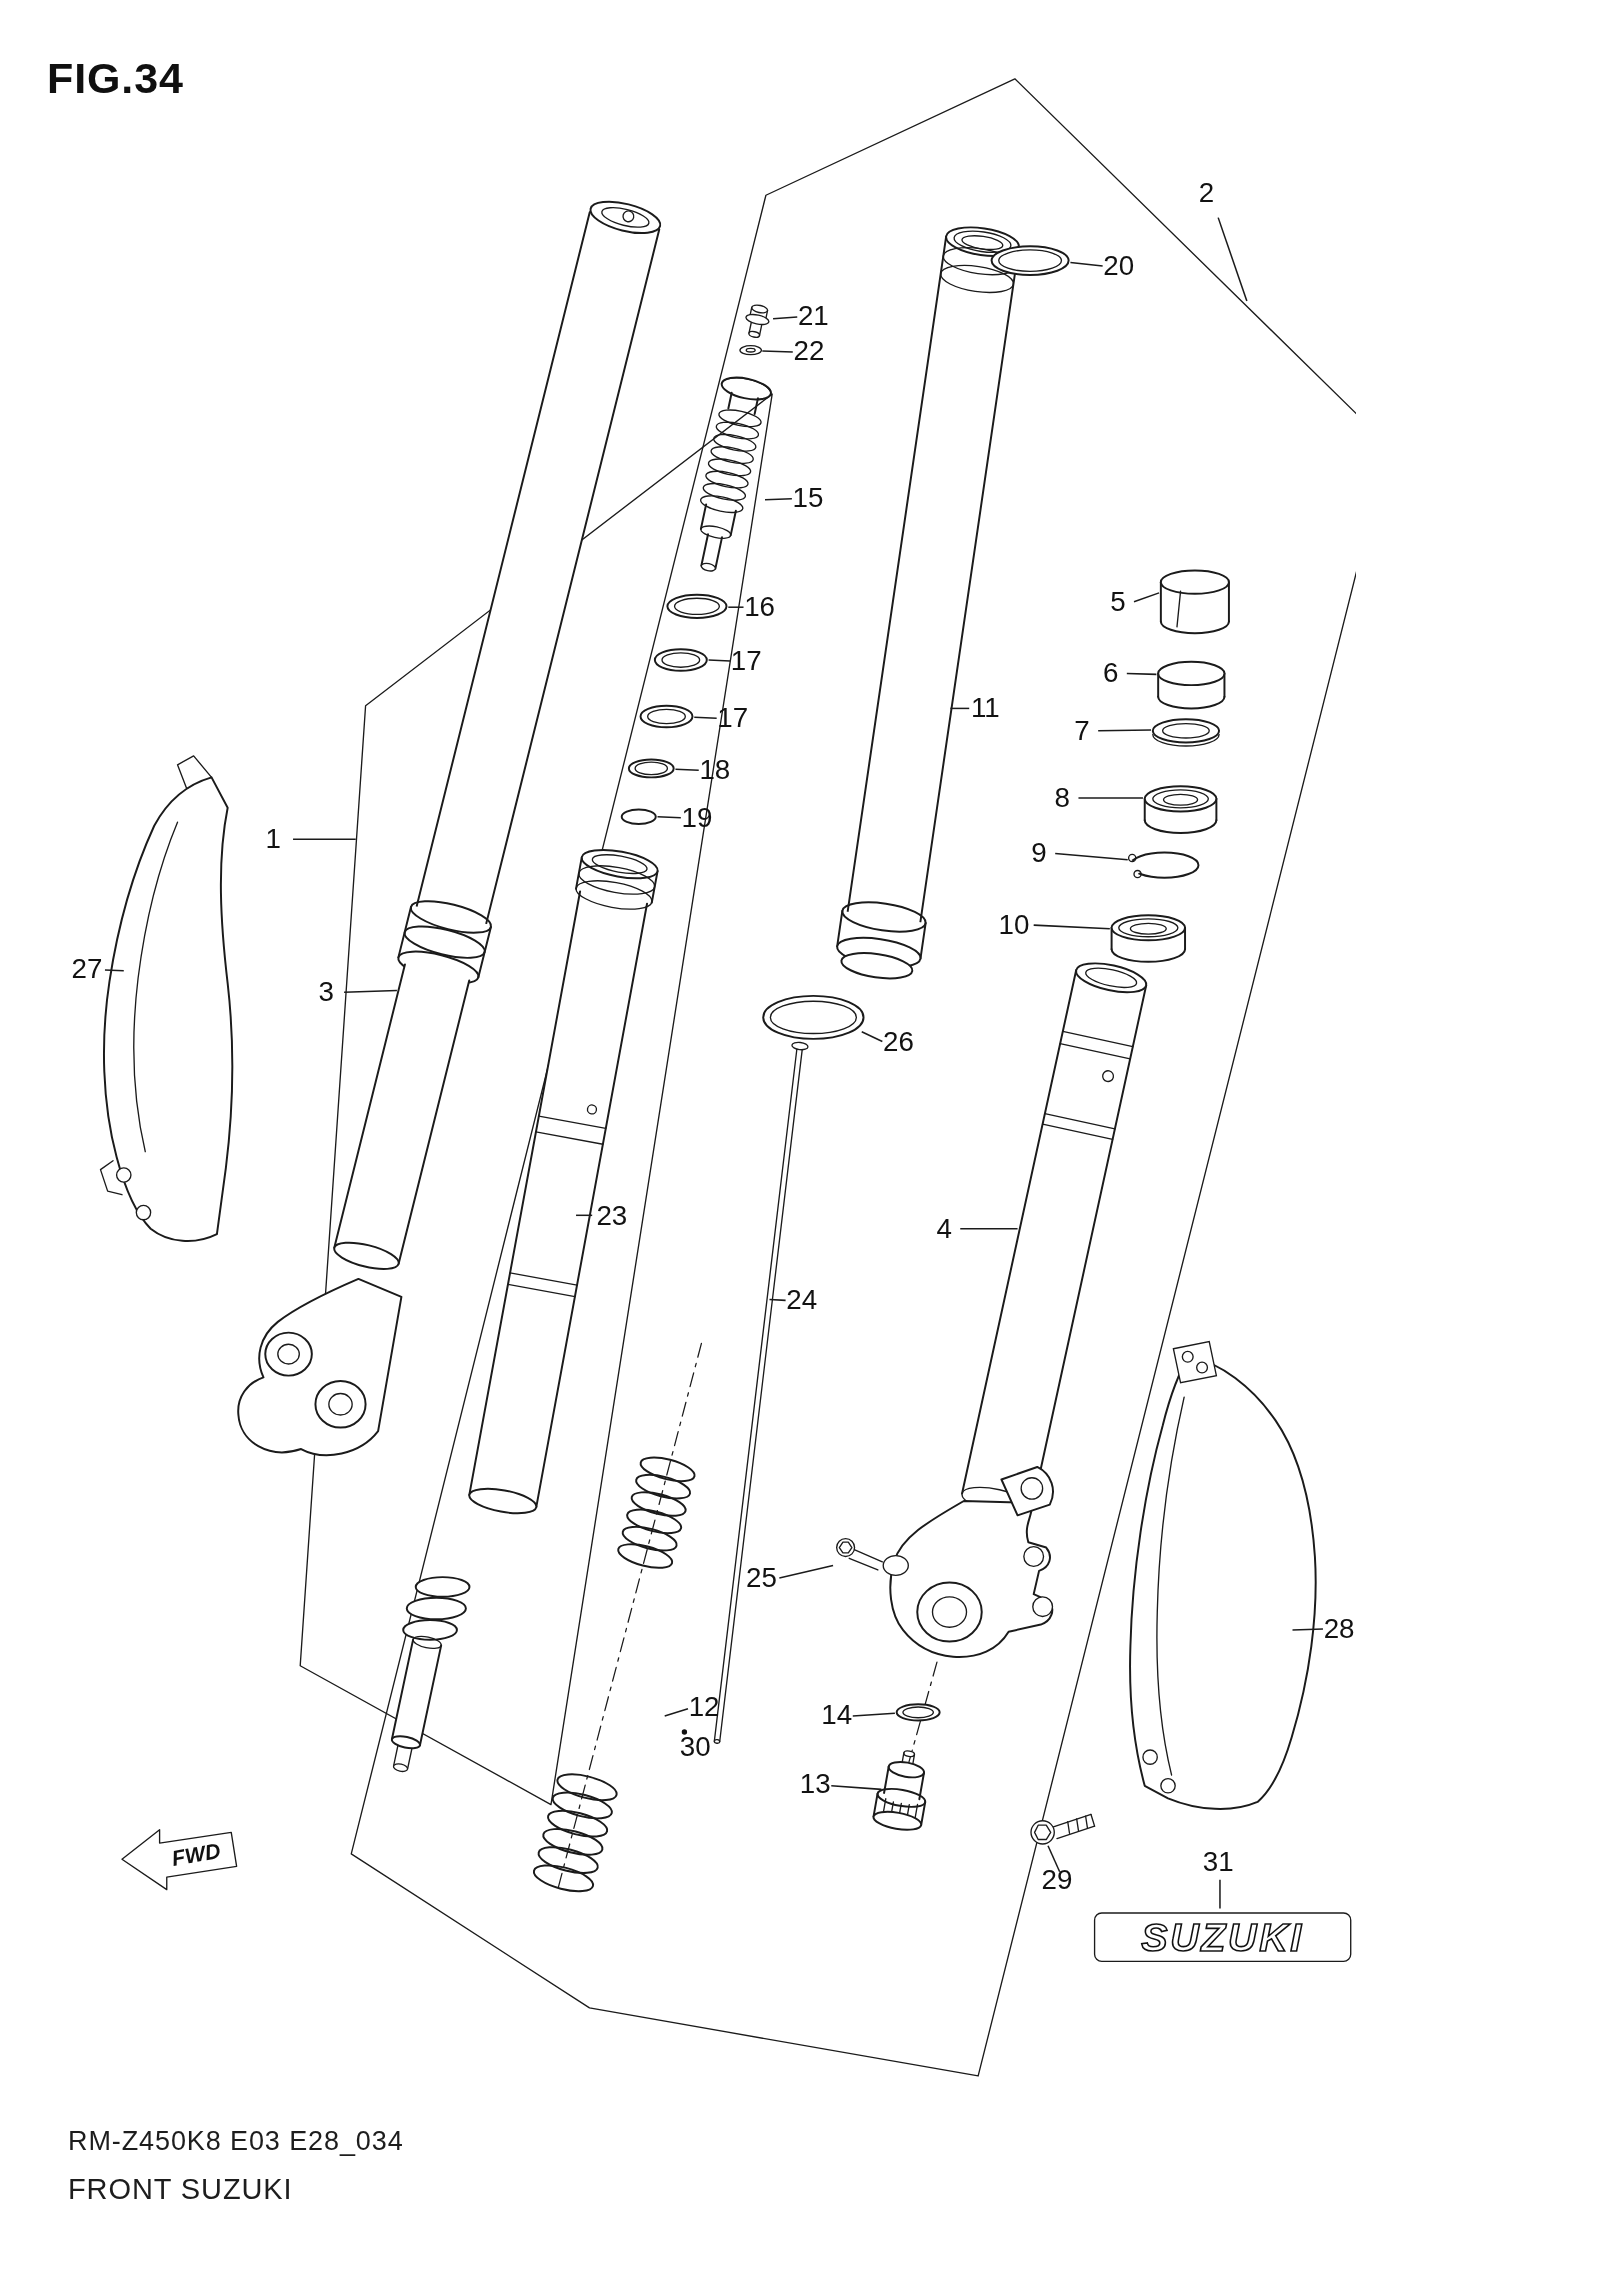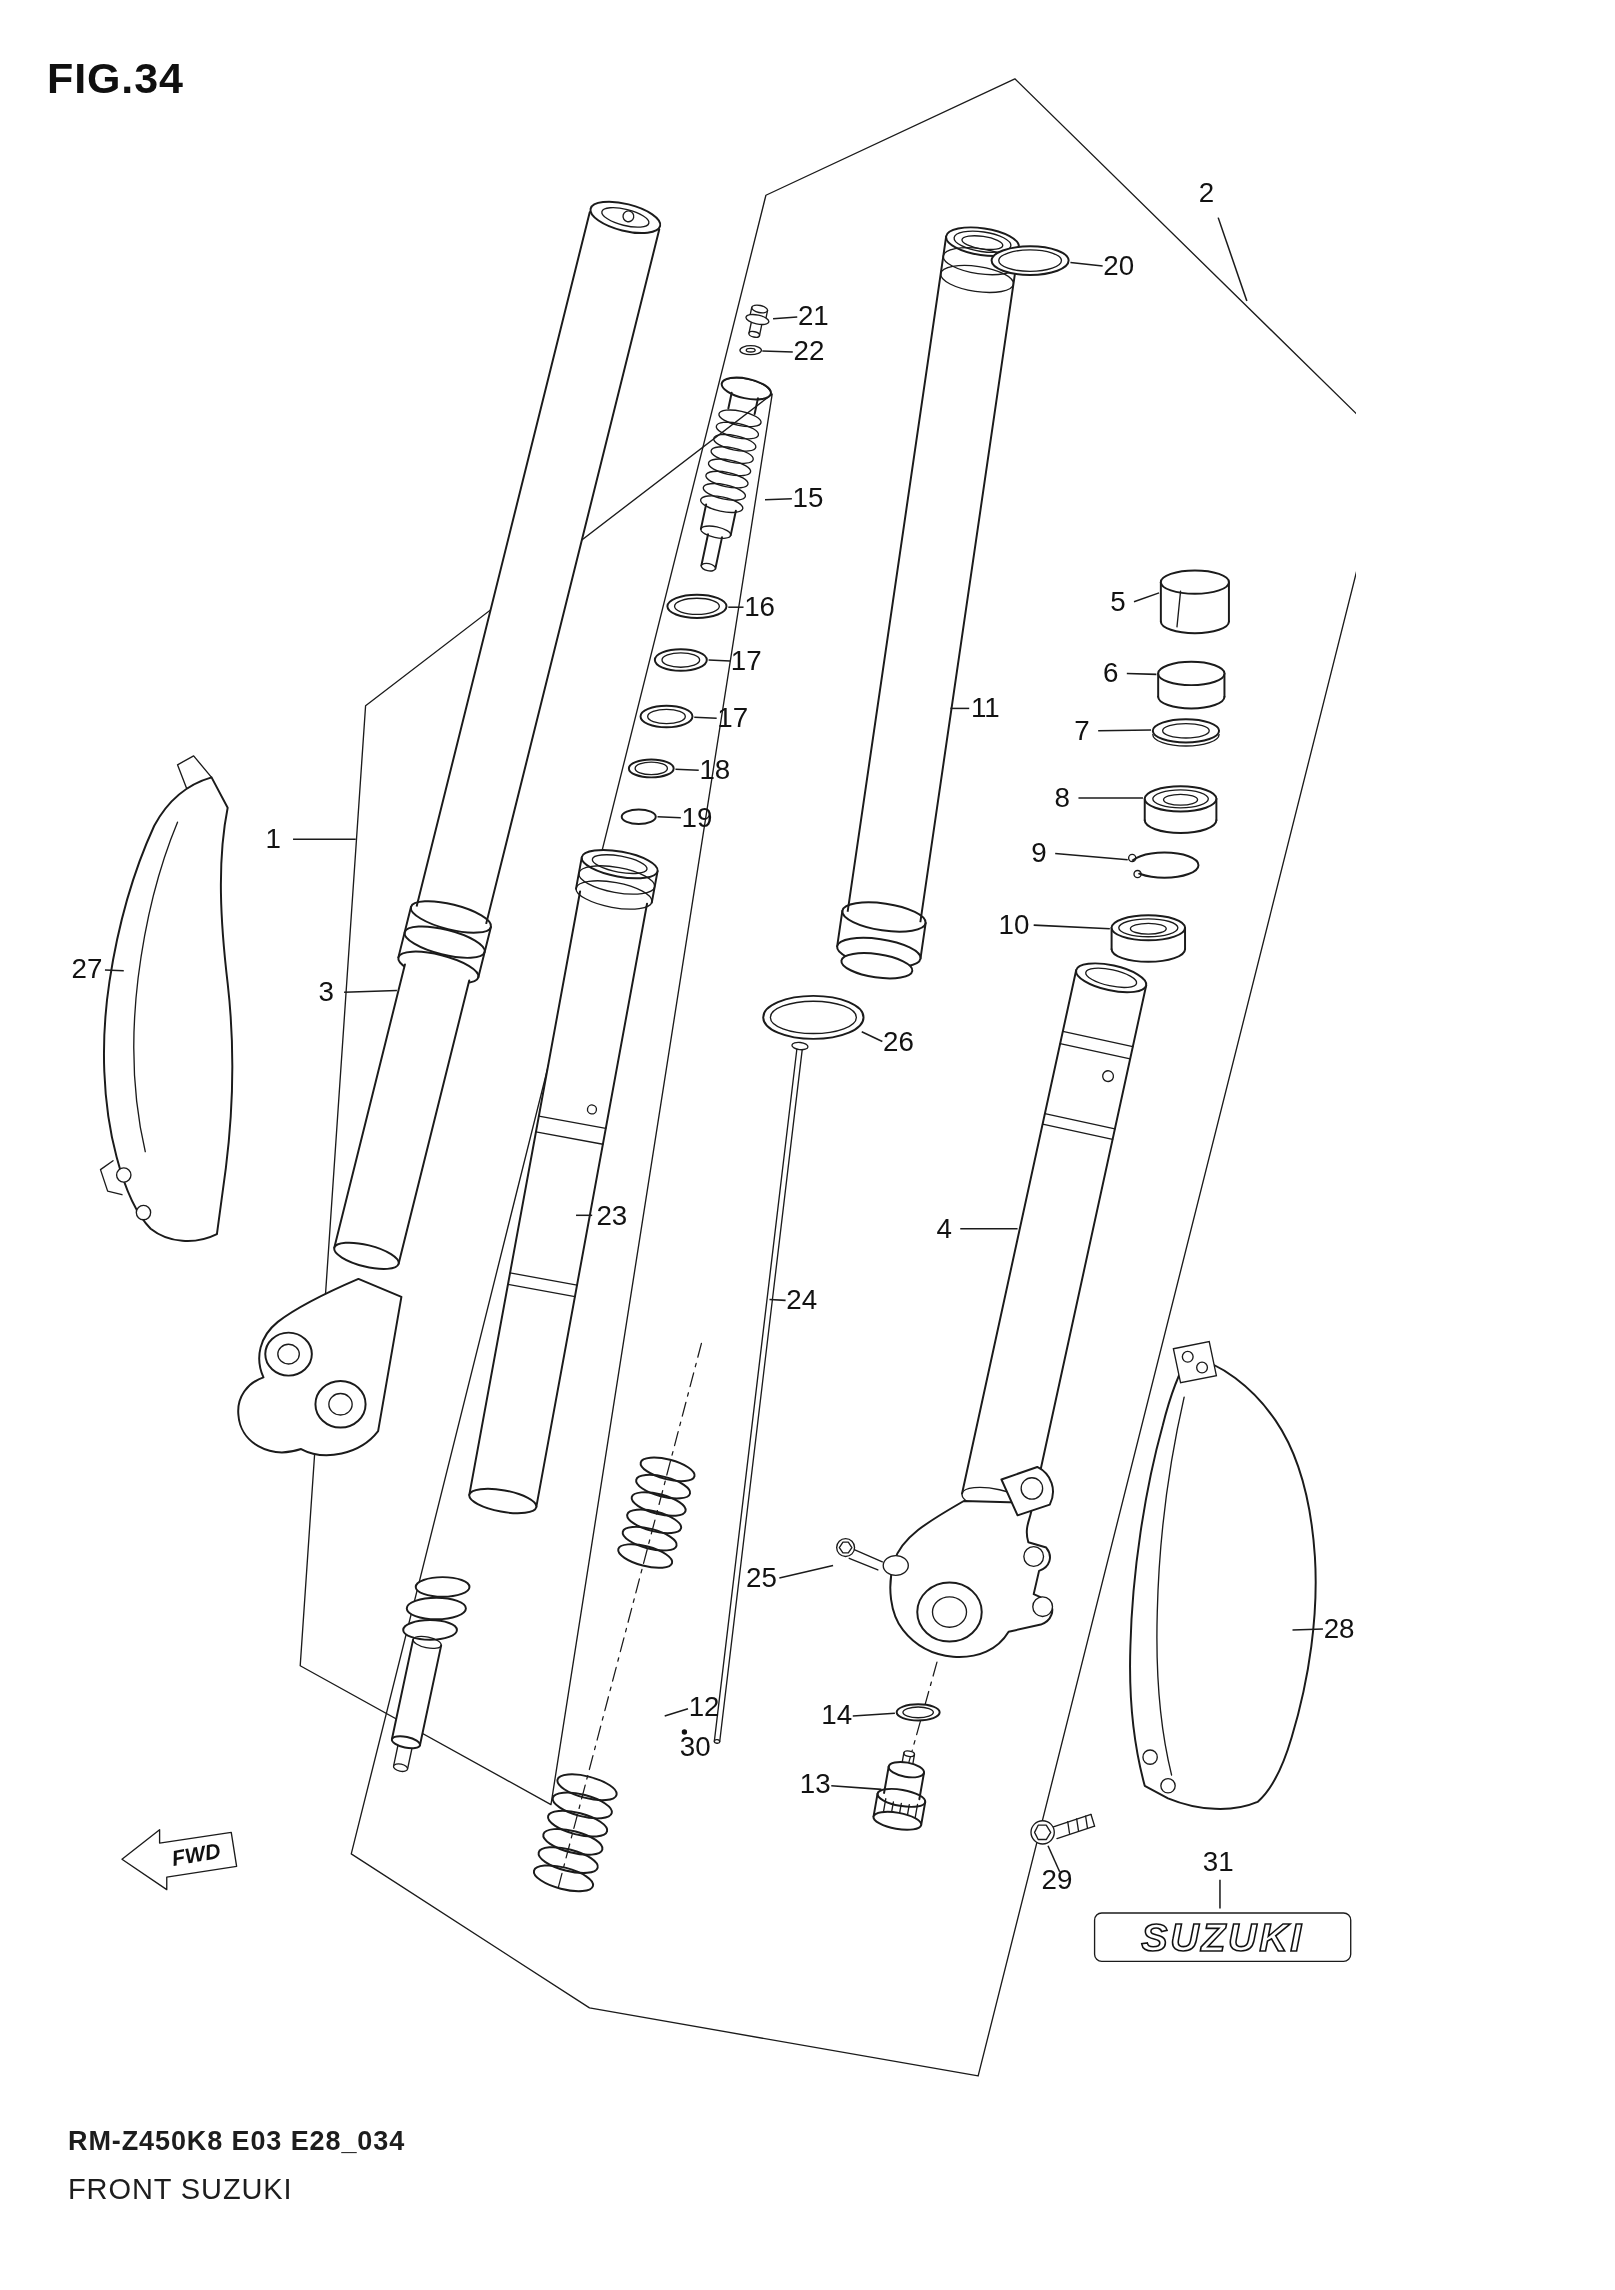--- a/index.html
+++ b/index.html
@@ -1,20 +1,20 @@
 <!DOCTYPE html>
 <html style="font-size:14.3px"><head>
 <meta charset="utf-8">
 <style>
   html,body{margin:0;padding:0;background:#fff;}
   .page{position:relative;width:1356px;height:2290px;background:#ffffff;overflow:hidden;
         font-family:"Liberation Sans",sans-serif;color:#111;}
   .fig-title{position:absolute;left:47px;top:54px;font-size:43px;font-weight:bold;
              letter-spacing:0.9px;color:#101010;}
-  .footer-code{position:absolute;left:68px;top:2126px;font-size:27px;color:#1d1d1d;letter-spacing:0.9px;font-weight:bold;}
+  .footer-code{position:absolute;left:68px;top:2126px;font-size:27px;color:#1d1d1d;letter-spacing:0.9px;}
   .footer-name{position:absolute;left:68px;top:2173px;font-size:29px;color:#1d1d1d;letter-spacing:0.9px;}
   svg.diagram{position:absolute;left:0;top:0;}
   .ln{fill:none;stroke:#1b1b1b;stroke-width:2.2;stroke-linecap:round;stroke-linejoin:round;}
   .lnthin{stroke-width:1.5;}
   .wfill{fill:#fff;stroke:#1b1b1b;stroke-width:2.2;stroke-linejoin:round;}
   .wfillthin{fill:#fff;stroke:#1b1b1b;stroke-width:1.5;}
   .leader{stroke:#1b1b1b;stroke-width:1.7;}
   .dash{stroke-dasharray:16 7 4 7;stroke-width:1.4;}
   text.plabel{font-family:"Liberation Sans",sans-serif;font-size:31px;fill:#121212;}
   text.decaltext{font-family:"Liberation Sans",sans-serif;font-size:44px;font-weight:bold;

